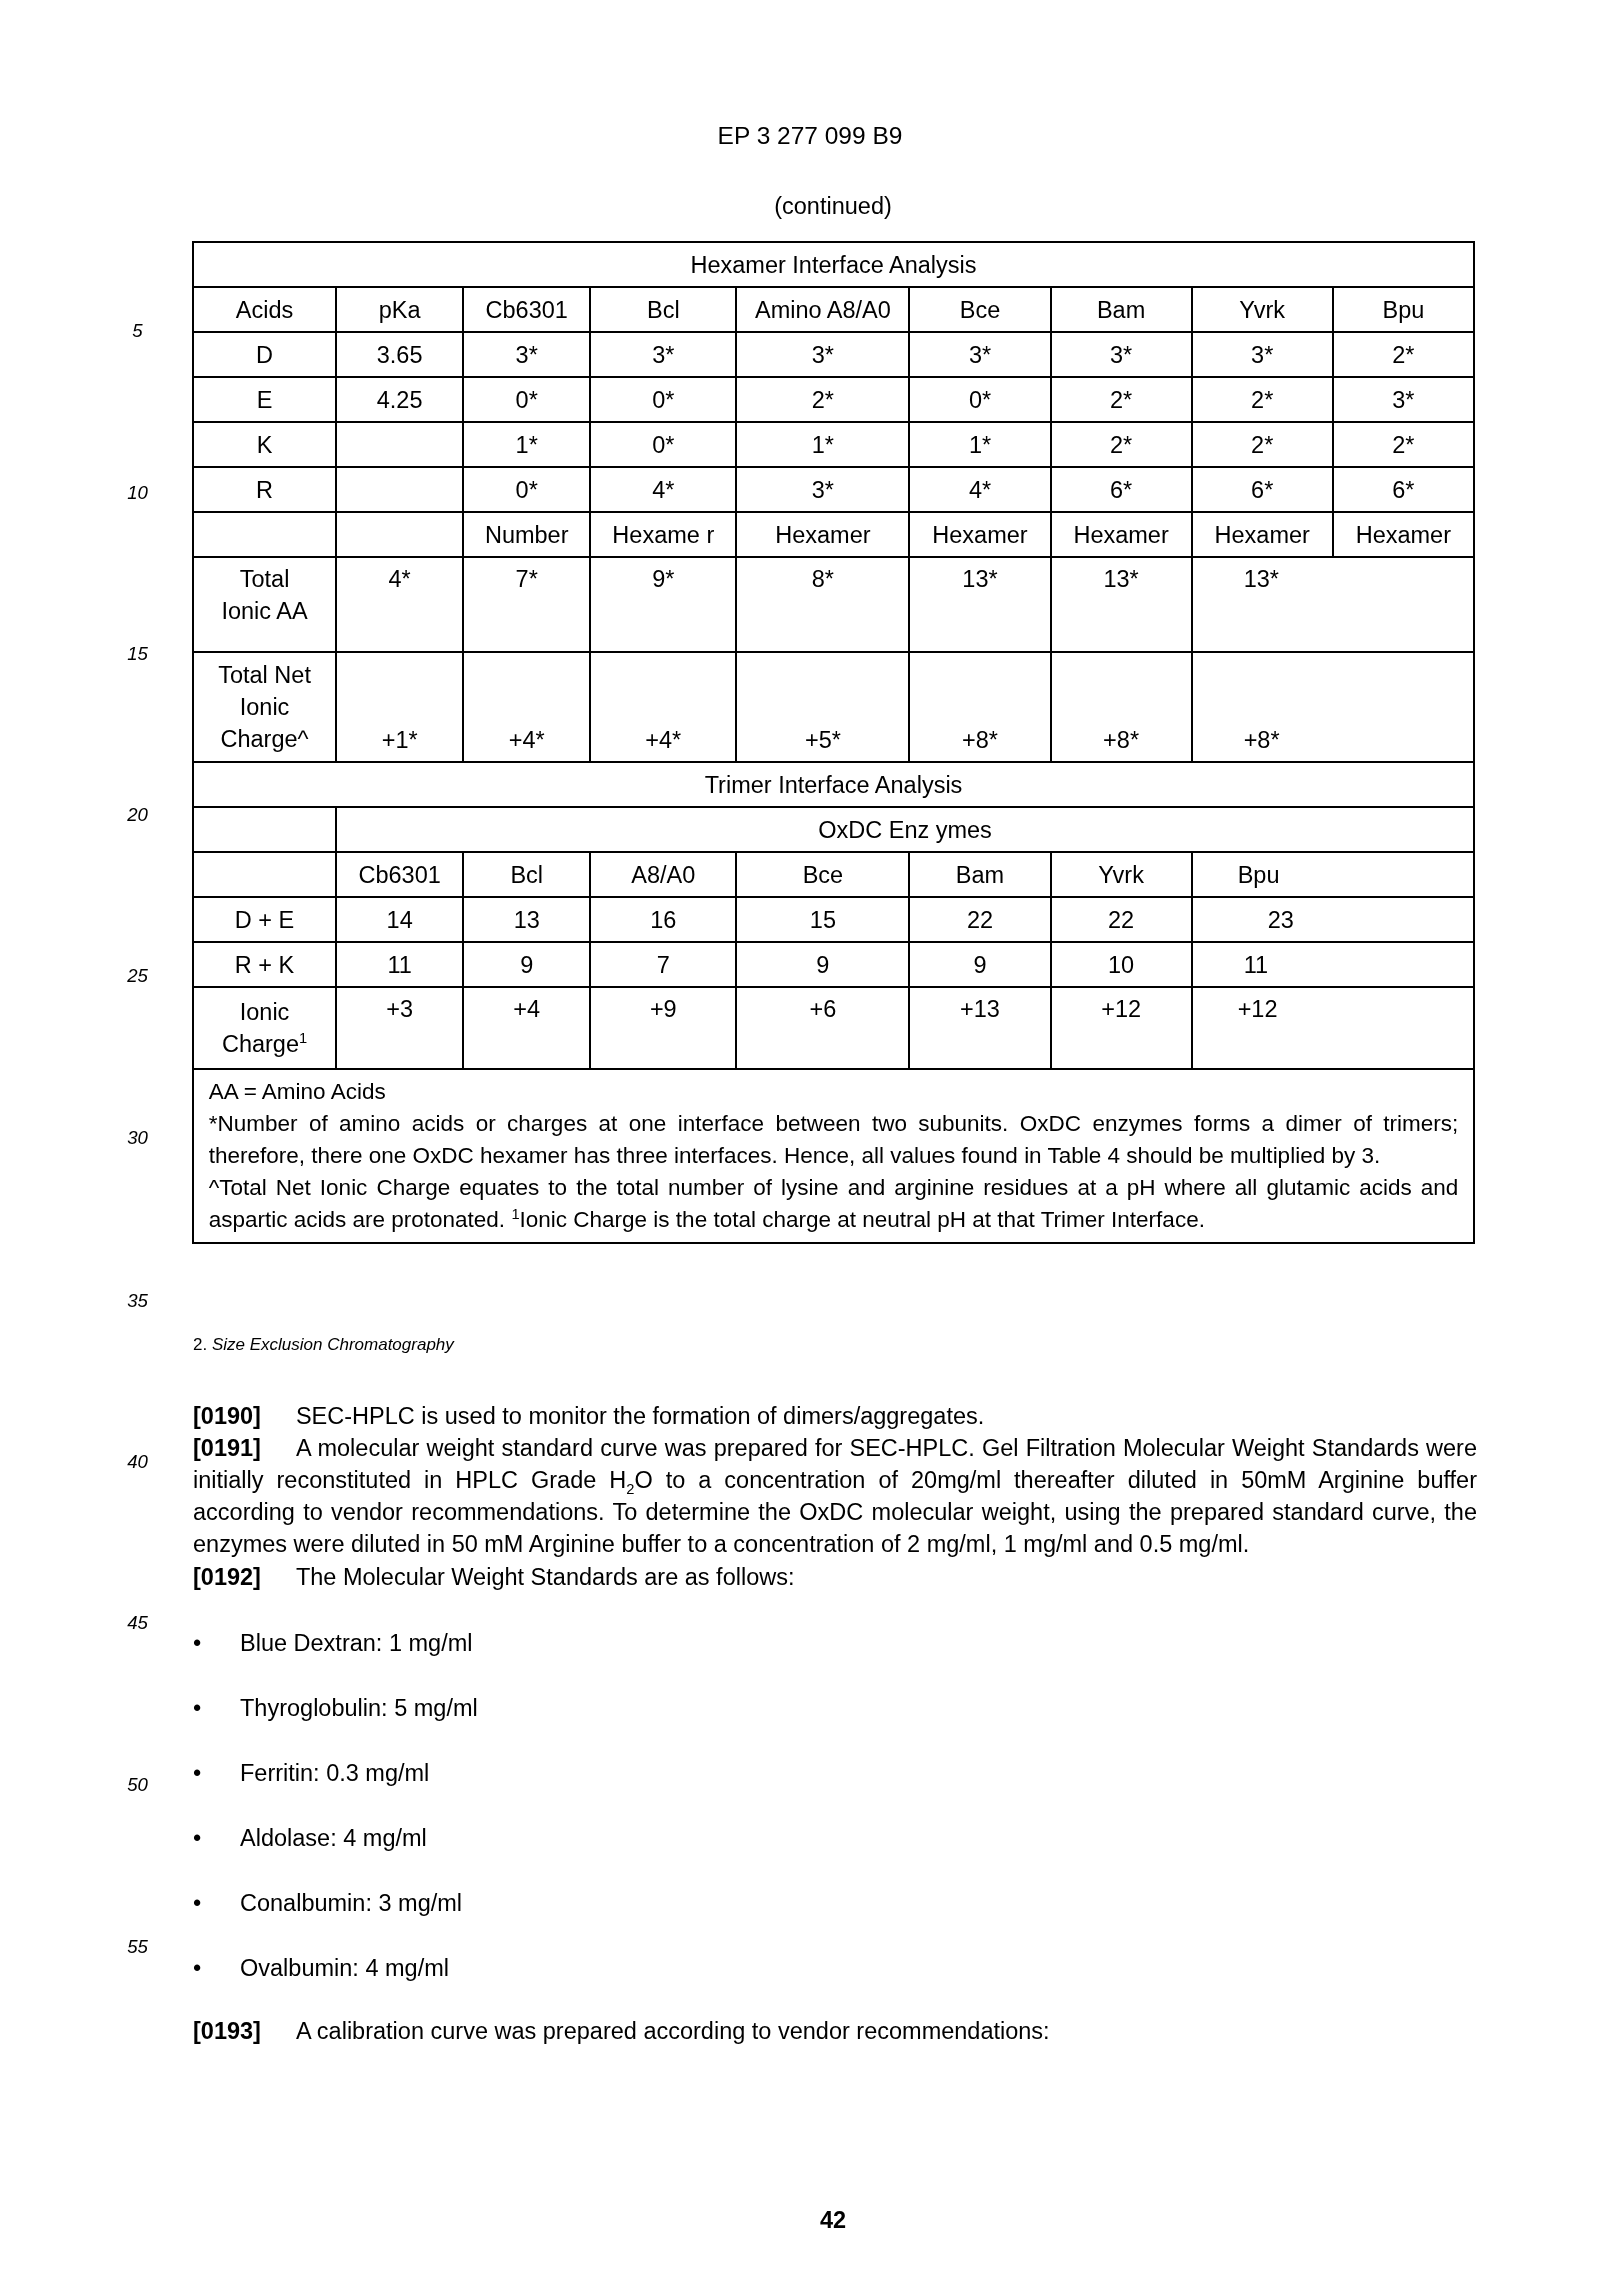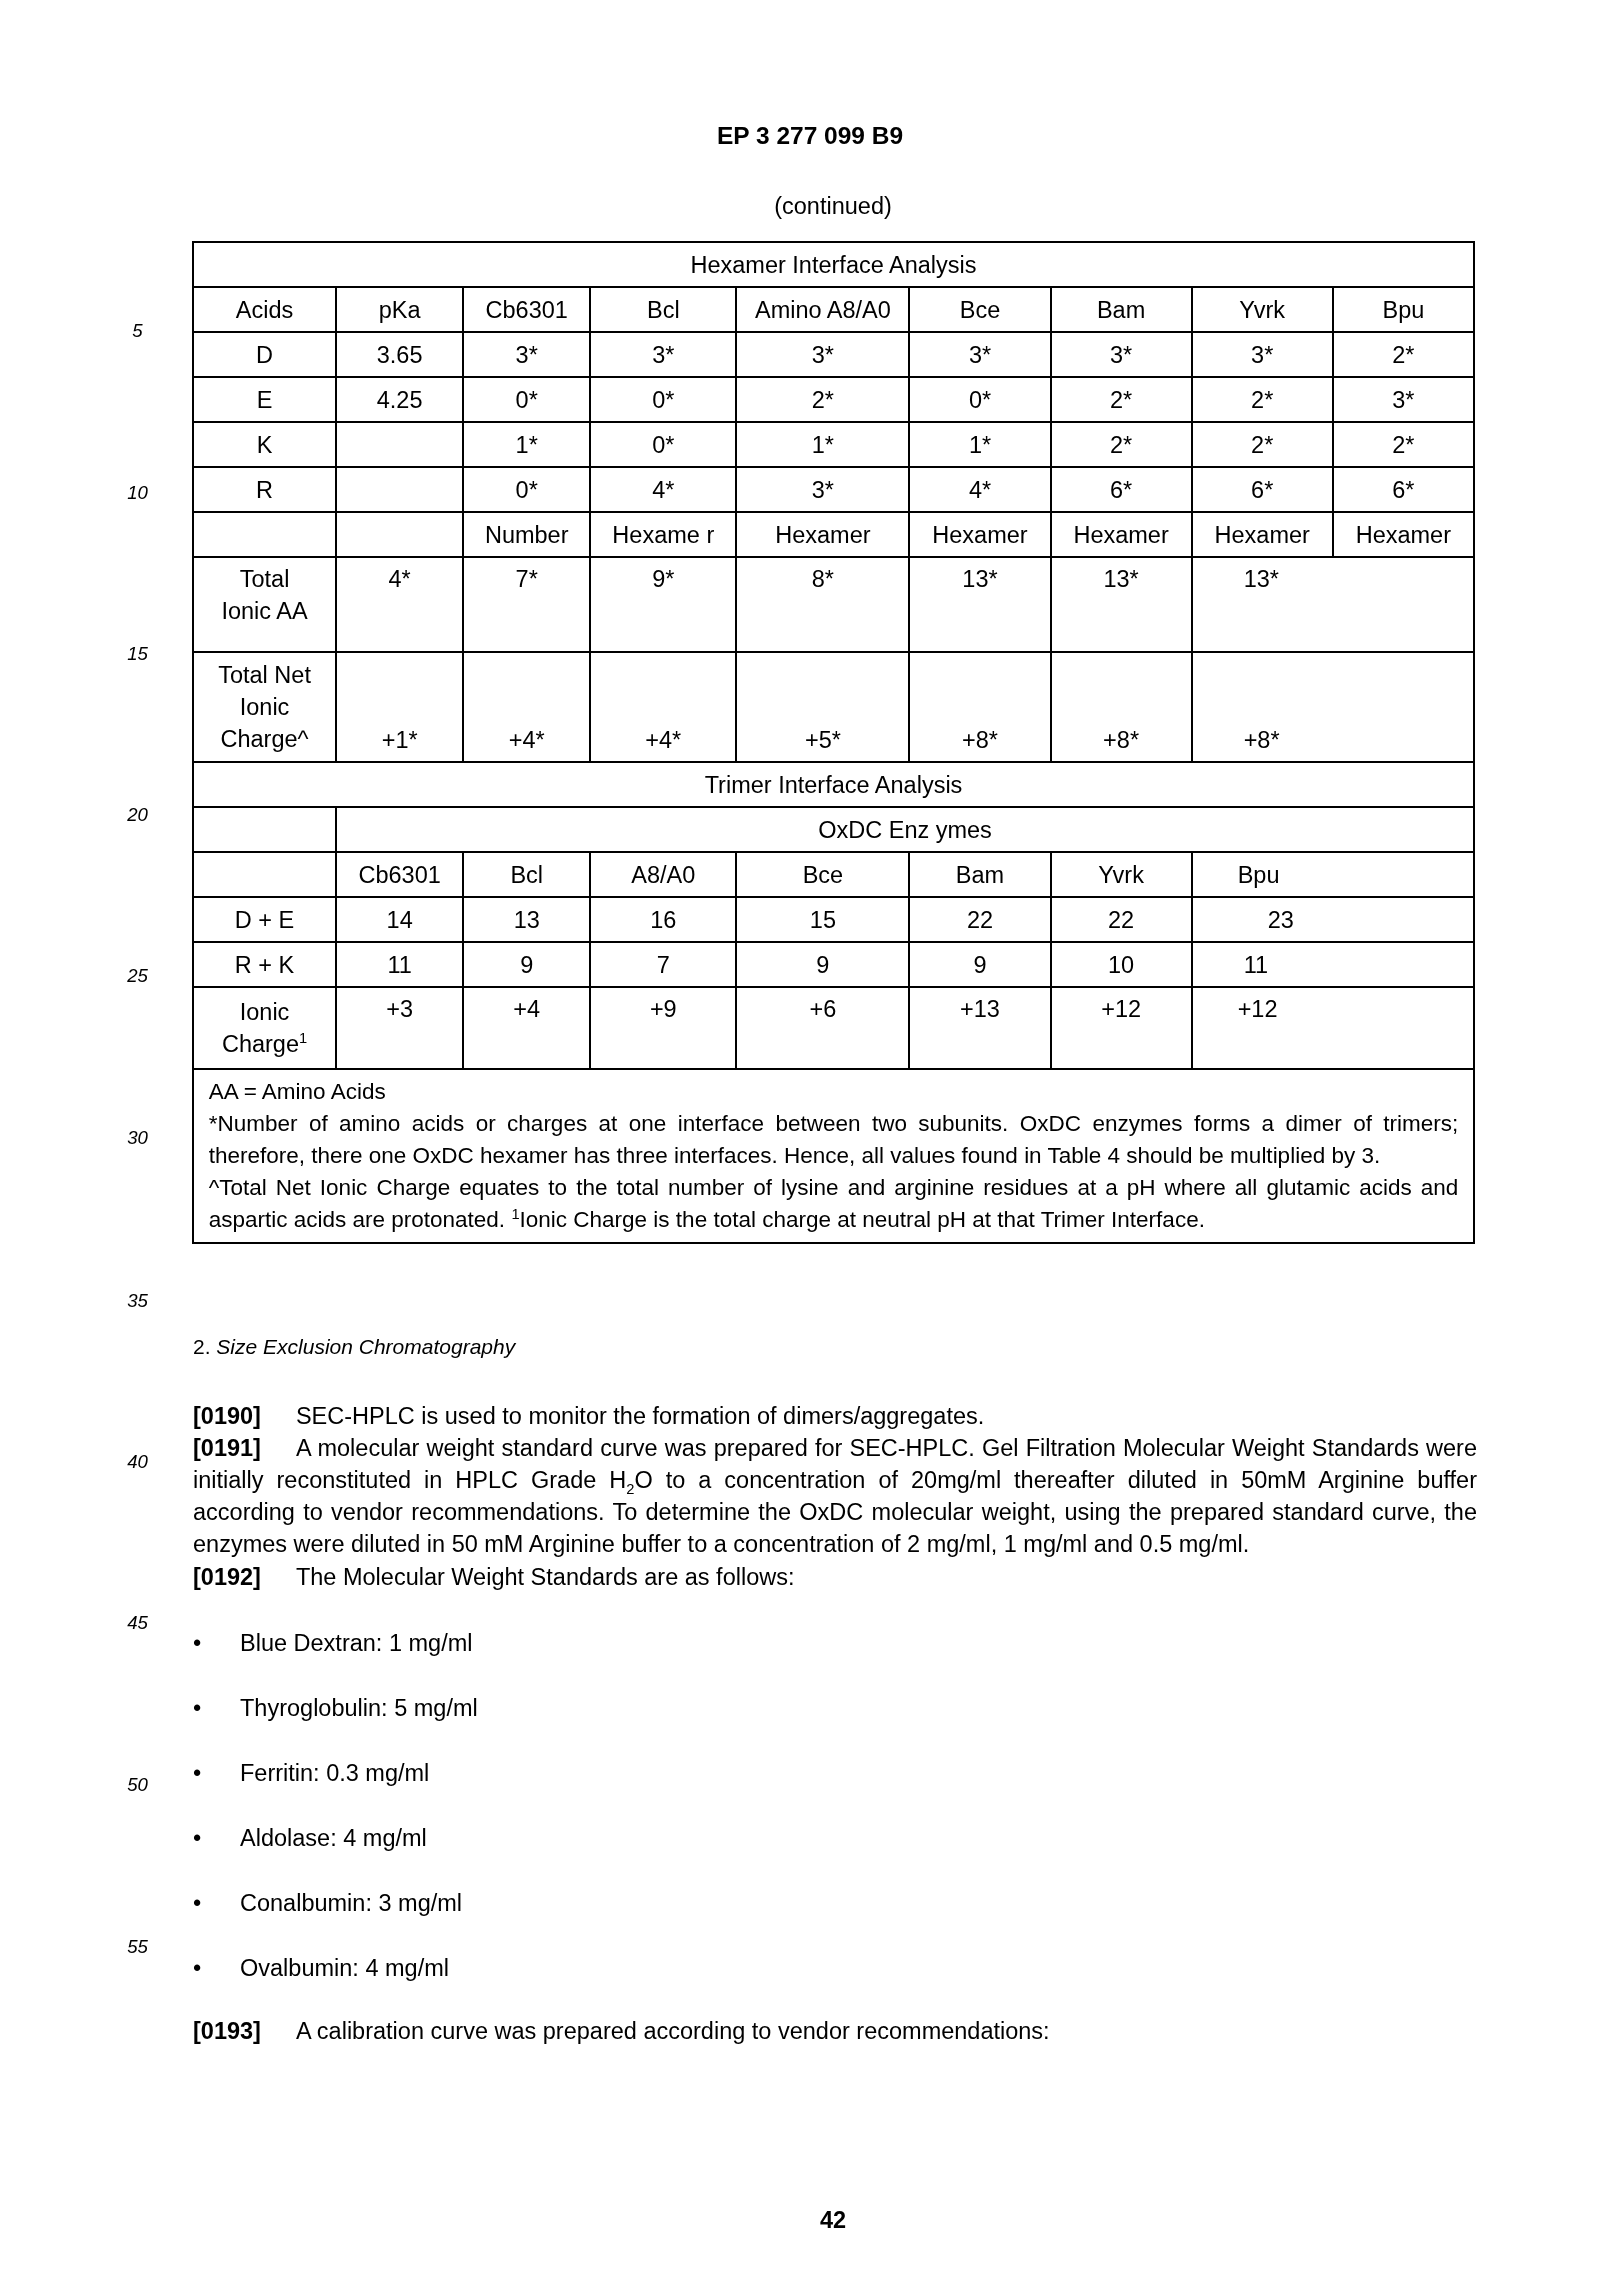--- a/index.html
+++ b/index.html
@@ -1,37 +1,37 @@
 <!DOCTYPE html>
 <html><head>
 <meta charset="utf-8">
 <style>
   html, body { margin: 0; padding: 0; background: #ffffff; }
   body { width: 1620px; height: 2293px; position: relative; overflow: hidden;
          font-family: "Liberation Sans", sans-serif; color: #000; }
   .abs { position: absolute; }
   .header-title { left: 0; width: 1620px; top: 122px; text-align: center;
-                  font-weight: bold; font-size: 24.5px; }
+                  font-weight: normal; font-size: 24.5px; }
   .continued { left: 0; width: 1666px; top: 193px; text-align: center; font-size: 23.5px; }
   .line-num { left: 123px; width: 29px; text-align: center; font-style: italic; font-size: 18.6px; }
 
   table.hx { position: absolute; left: 192px; top: 241px; width: 1283px;
              border-collapse: collapse; table-layout: fixed; font-size: 23.5px; }
   table.hx td { border: 2.5px solid #000; text-align: center; padding: 0 3.9px;
                 line-height: 32px; vertical-align: middle; }
   table.hx tr.r48 td { height: 43px; }
   table.hx td.top { vertical-align: top; padding-top: 4.9px; }
   table.hx td.bottom { vertical-align: bottom; padding-bottom: 4.9px; }
   table.hx td.notes { text-align: left; padding: 5.9px 14.7px 5.9px 14.7px; font-size: 22.5px;
                       line-height: 32px; }
   .notes p { margin: 0; }
   sup { font-size: 14.7px; vertical-align: super; line-height: 0; }
   sub { font-size: 14.7px; vertical-align: sub; line-height: 0; }
 
-  .section-heading { left: 193px; top: 1335px; font-size: 21px; text-align: center; }
+  .section-heading { left: 193px; top: 1335px; font-size: 17px; text-align: center; }
   .section-heading em { font-style: italic; }
   .para { left: 193px; width: 1284px; font-size: 23.5px; line-height: 32px; }
   .para .pnum { font-weight: bold; margin-right: 35px; }
   .para.justify { text-align: justify; }
   .bullets { left: 193px; top: 1627px; margin: 0; padding: 0; list-style: none; font-size: 23.5px; }
   .bullets li { height: 65px; line-height: 32px; display: flex; }
   .bullets .bullet { width: 47px; padding-left: 0; }
   .page-num { left: 0; width: 1666px; top: 2207px; text-align: center; font-weight: bold; font-size: 23.5px; }
 </style>
 </head>

